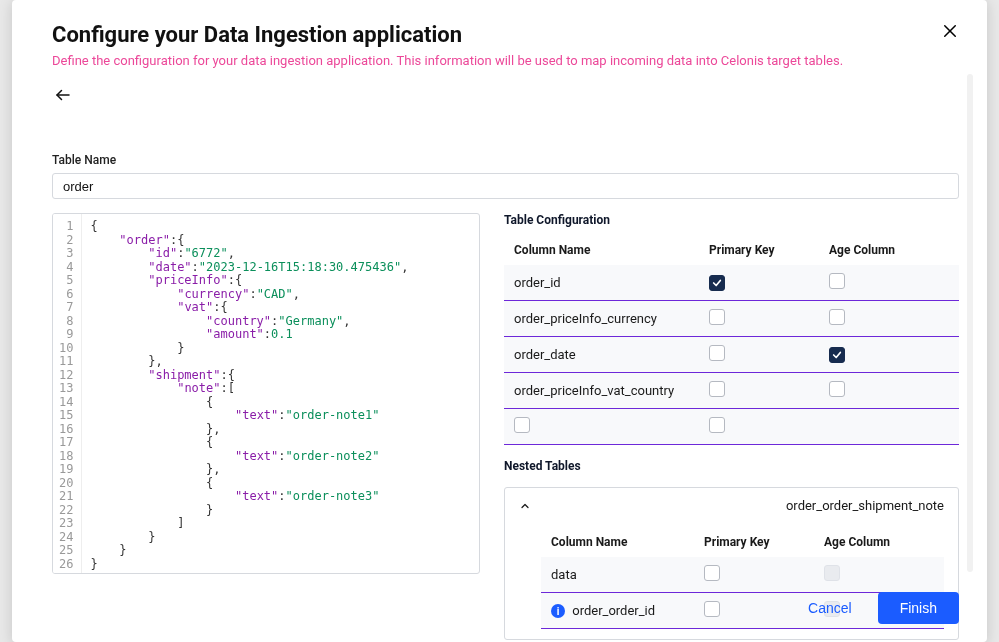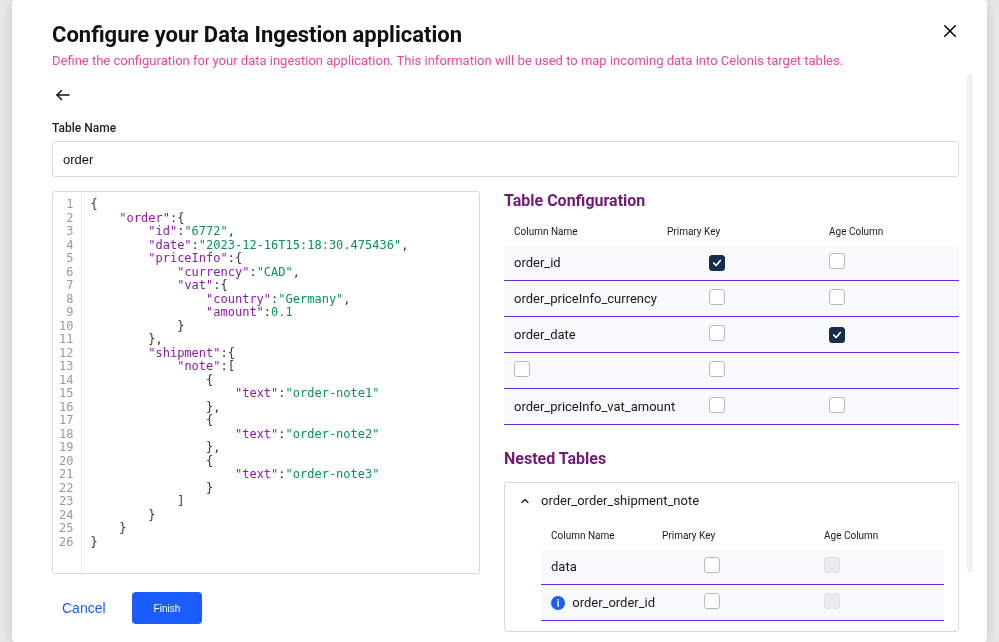--- a/index.html
+++ b/index.html
@@ -47,24 +47,25 @@
 .back-arrow {
   cursor: pointer;
   color: #111;
   margin-bottom: 14px;
 }
 .field-label {
   font-size: 12px;
   font-weight: 500;
   color: #222;
   margin-bottom: 6px;
+  margin-top: 32px;
 }
 .text-input {
   width: 100%;
-  height: 36px;
+  height: 26px;
   border: 1px solid #d6d9de;
   border-radius: 3px;
   padding: 0 10px;
   font-size: 13px;
   color: #111;
   outline: none;
   margin-bottom: 14px;
 }
 .columns { display: flex; gap: 24px; flex: 1; min-height: 0; }
 .left-col { flex: 0 0 428px; display: flex; flex-direction: column; }
@@ -93,32 +94,32 @@
   padding: 6px 8px;
   white-space: pre;
   color: #333;
   overflow: auto;
 }
 .tok-key { color: #8a1da8; }
 .tok-str { color: #0b8f5b; }
 .tok-pun { color: #333; }
 
 .section-label {
-  font-size: 16px;
+  font-size: 12px;
   font-weight: 700;
-  color: #701a75;
+  color: #0f172a;
   margin-bottom: 8px;
 }
 .tbl-head, .tbl-row {
   display: grid;
   grid-template-columns: 1fr 120px 120px;
   align-items: center;
   padding: 8px 10px;
 }
-.tbl-head { font-weight: 400; font-size: 10px; gap: 42px; }
+.tbl-head { font-weight: 700; font-size: 12px; }
 .tbl-row { background: #f8f9fb; border-bottom: 1px solid #6d28d9; font-size: 13px; }
 .chk {
   width: 16px; height: 16px; border: 1.5px solid #b5b9c1; border-radius: 3px;
   display: inline-flex; align-items: center; justify-content: center;
   background: #fff; cursor: pointer;
 }
 .chk.checked { background: #172c4f; border-color: #172c4f; }
 .chk.disabled { background: #e9ebef; border-color: #dfe2e8; cursor: default; }
 .chk.checked svg { display: block; }
 .chk svg { display: none; }
@@ -127,47 +128,49 @@
   border-radius: 3px;
   margin-top: 6px;
 }
 .nested-header {
   display: flex;
   align-items: center;
   padding: 10px 14px;
   gap: 10px;
   font-size: 13px;
   cursor: pointer;
+  justify-content: space-between;
 }
 .nested-body { padding: 4px 14px 10px 36px; }
 .nested-body .tbl-head, .nested-body .tbl-row { grid-template-columns: 1fr 120px 110px; }
 .info-dot {
   display: inline-flex; width: 14px; height: 14px; border-radius: 50%;
   background: #1b5cff; color: #fff; font-size: 10px; font-weight: 700;
   align-items: center; justify-content: center; margin-right: 4px;
 }
 .footer {
   display: flex;
+  justify-content: flex-end;
   gap: 16px;
   padding-top: 18px;
 }
 .btn-text {
   color: #1b5cff;
   background: none;
   border: none;
   font-size: 14px;
   font-weight: 500;
   cursor: pointer;
   padding: 8px 10px;
 }
 .btn-primary {
   background: #1b5cff;
   color: #fff;
   border: none;
-  font-size: 10px;
+  font-size: 14px;
   font-weight: 500;
   padding: 8px 22px;
   border-radius: 4px;
   cursor: pointer;
 }
 .scrollhint {
   position: absolute;
   right: 14px;
   top: 74px;
   bottom: 70px;
@@ -284,31 +287,31 @@
           <div class="tbl-row">
             <div>order_date</div>
             <div><span class="chk"></span></div>
             <div><span class="chk checked">
                 <svg width="10" height="10" viewBox="0 0 24 24" fill="none" stroke="#fff" stroke-width="4" stroke-linecap="round" stroke-linejoin="round">
                   <polyline points="4 12 10 18 20 6"></polyline>
                 </svg>
               </span></div>
           </div>
           <div class="tbl-row">
-            <div><span class="chk"></span></div>
-            <div><span class="chk"></span></div>
-          </div>
-          <div class="tbl-row">
-            <div>order_priceInfo_vat_amount</div>
+            <div>order_priceInfo_vat_country</div>
+            <div><span class="chk"></span></div>
+            <div><span class="chk"></span></div>
+          </div>
+          <div class="tbl-row">
             <div><span class="chk"></span></div>
             <div><span class="chk"></span></div>
           </div>
         </div>
 
-      <div class="section-label" style="margin-top:24px">Nested Tables</div>
+      <div class="section-label" style="margin-top:14px">Nested Tables</div>
       <div class="nested-box">
         <div class="nested-header">
           <svg width="12" height="12" viewBox="0 0 24 24" fill="none" stroke="currentColor" stroke-width="2.5" stroke-linecap="round" stroke-linejoin="round">
               <polyline points="6 15 12 9 18 15"></polyline>
             </svg>
           <span>order_order_shipment_note</span>
         </div>
         <div class="nested-body">
           <div class="tbl-head">
             <div>Column Name</div>

